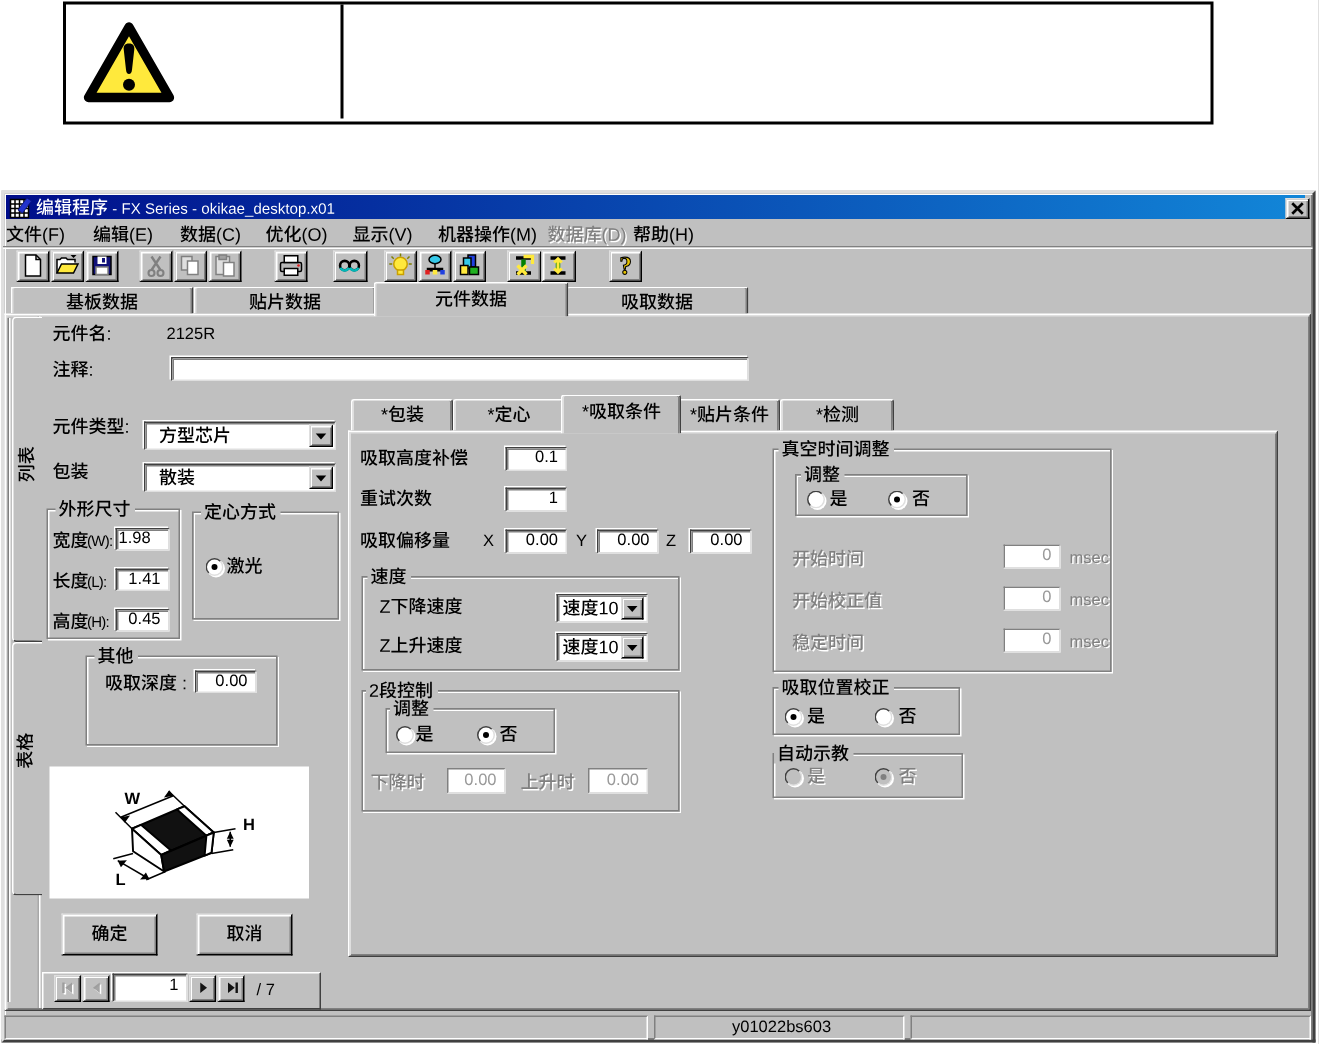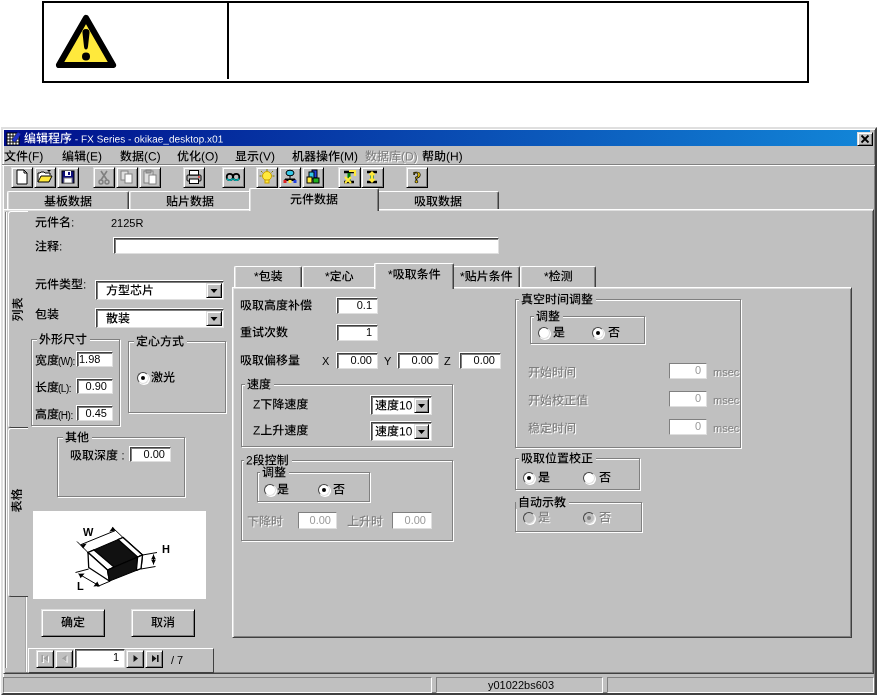--- a/index.html
+++ b/index.html
@@ -506,21 +506,21 @@
 <div class="sunk" style="position:absolute;left:77px;top:352px;width:36px;height:15px;box-sizing:border-box;"></div>
 <span class="sp" style="left:79px;top:354px;font-size:11px;color:#000;width:28px;text-align:left">1.98</span>
 <svg class="t " style="left:35.0px;top:381.0px" width="24" height="15">
     <g fill="#000" transform="translate(0,10.50)">
       <use href="#u957F" transform="translate(0.00 0)"></use>
       <use href="#u5EA6" transform="translate(12.00 0)"></use>
     </g>
   </svg>
 <span class="sp" style="left:58px;top:383.5px;font-size:10px;color:#000;width:18px;text-align:left;letter-spacing:-0.5px">(L):</span>
 <div class="sunk" style="position:absolute;left:77px;top:379px;width:36px;height:15px;box-sizing:border-box;"></div>
-<span class="sp" style="left:79px;top:381px;font-size:11px;color:#000;width:28px;text-align:right">0.90</span>
+<span class="sp" style="left:79px;top:381px;font-size:11px;color:#000;width:28px;text-align:right">1.41</span>
 <svg class="t " style="left:35.0px;top:408.0px" width="24" height="15">
     <g fill="#000" transform="translate(0,10.50)">
       <use href="#u9AD8" transform="translate(0.00 0)"></use>
       <use href="#u5EA6" transform="translate(12.00 0)"></use>
     </g>
   </svg>
 <span class="sp" style="left:58px;top:410.5px;font-size:10px;color:#000;width:18px;text-align:left;letter-spacing:-0.5px">(H):</span>
 <div class="sunk" style="position:absolute;left:77px;top:406px;width:36px;height:15px;box-sizing:border-box;"></div>
 <span class="sp" style="left:79px;top:408px;font-size:11px;color:#000;width:28px;text-align:right">0.45</span>
 <div class="etch" style="position:absolute;left:128px;top:341px;width:98px;height:72px;box-sizing:border-box;"></div>

